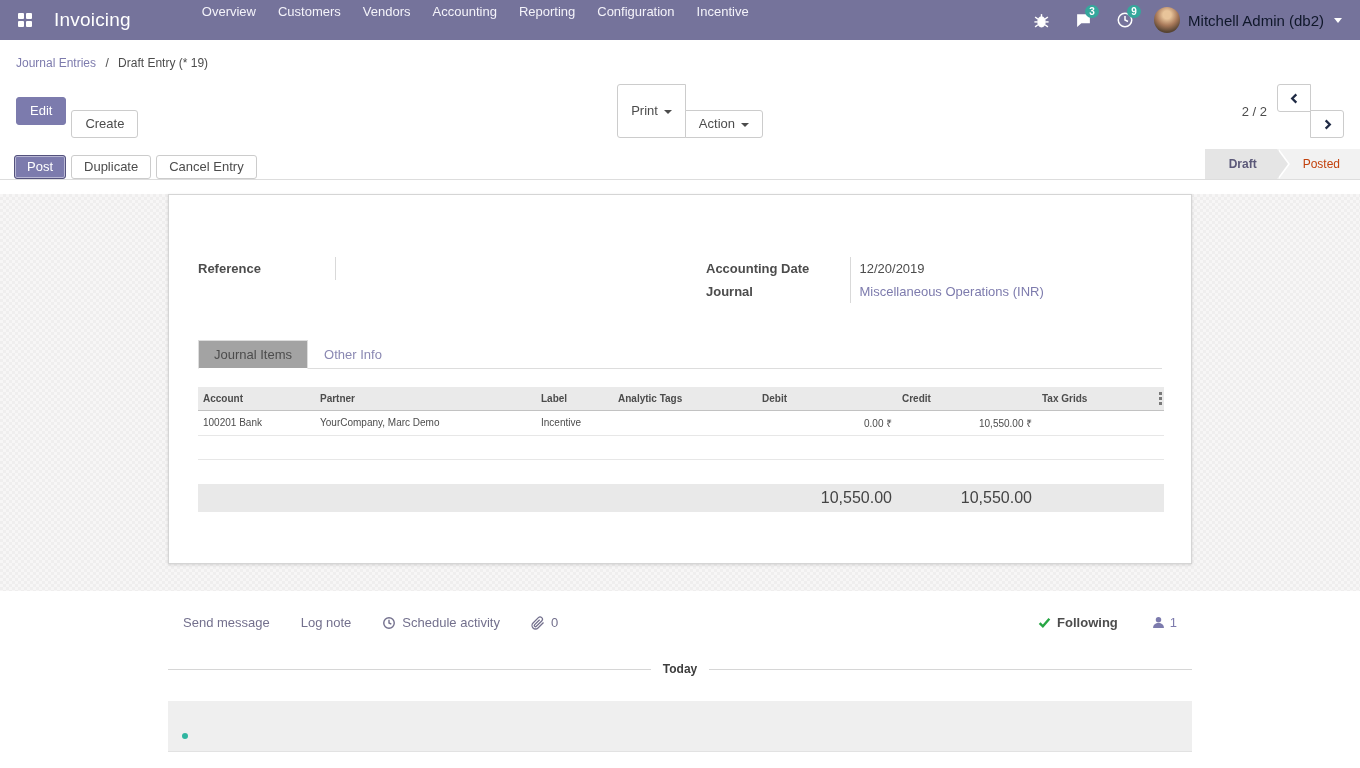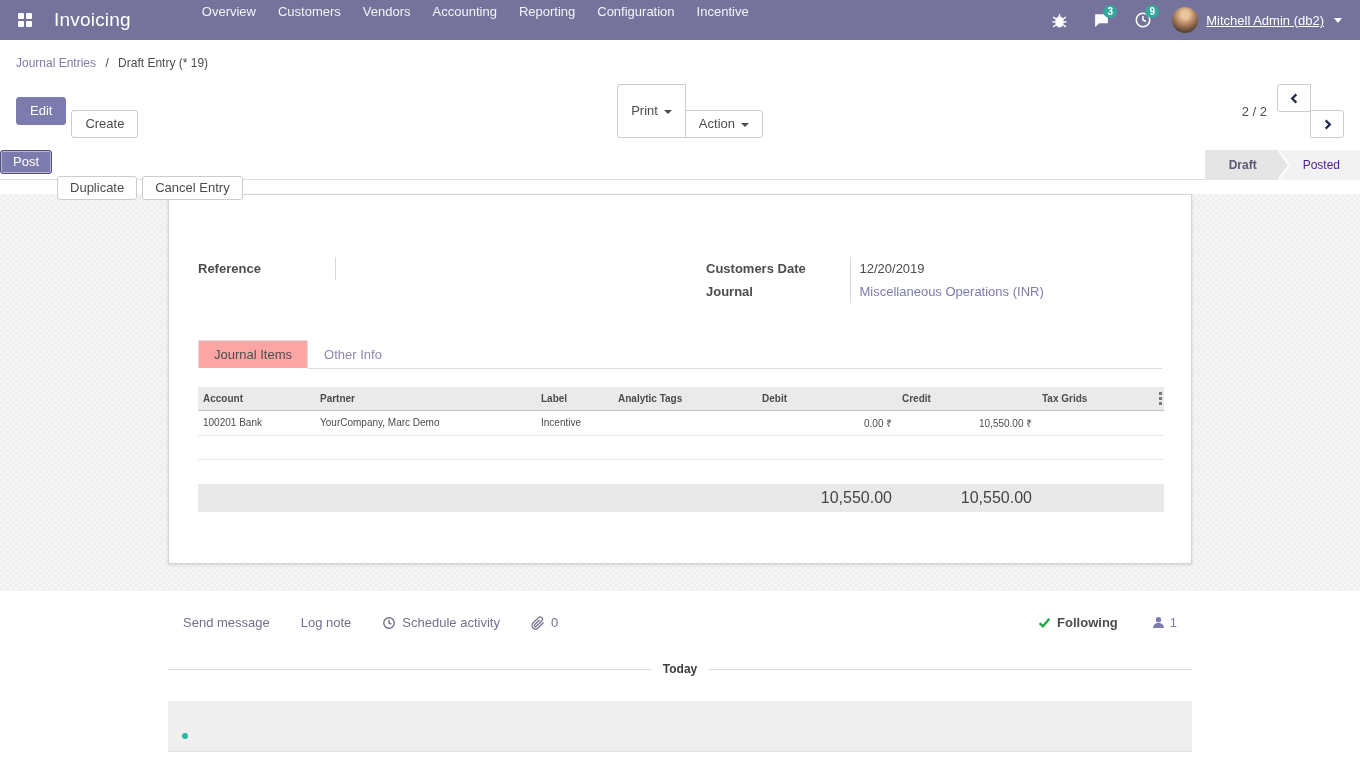--- a/index.html
+++ b/index.html
@@ -15,21 +15,21 @@
   .menu { list-style:none; display:flex; align-items:flex-start; height:56px; }
   .menu li { padding:0 11px; font-size:13px; line-height:40px; cursor:pointer; color:#f4f3fa; }
   .nav-right { margin-left:auto; display:flex; align-items:center; gap:8px; }
   .nav-icon { position:relative; width:34px; height:40px; display:flex; align-items:center; justify-content:center; cursor:pointer; }
   .nav-icon svg { display:block; }
   .badge { position:absolute; top:5px; right:1px; background:#35a79c; color:#fff; font-size:10px; line-height:13px;
     min-width:14px; text-align:center; border-radius:8px; padding:0 3px; font-weight:700; }
   .user-block { display:flex; align-items:center; gap:8px; padding:0 4px; cursor:pointer; }
   .avatar-sm { width:26px; height:26px; border-radius:50%; border:0;
     background:radial-gradient(circle at 50% 30%, #e8c49a 18%, #a8795a 48%, #5a4634 75%, #3a2d22 100%); }
-  .user-name { font-size:13px; color:#ffffff;text-decoration:underline; }
+  .user-name { font-size:15px; color:#0f172a; }
   .caret { width:0; height:0; border-left:4px solid transparent; border-right:4px solid transparent; border-top:5px solid #fff; margin-left:2px; }
 
   
   .control-panel { background:#fff; padding:10px 16px 0 16px; }
   .breadcrumb { font-size:12px; line-height:26px; margin-bottom:8px; }
   .breadcrumb a { color:#7d7bad; text-decoration:none; cursor:pointer; }
   .breadcrumb .sep { color:#4c4c4c; padding:0 6px; }
   .breadcrumb .current { color:#4c4c4c; }
   .cp-row { display:flex; align-items:center; padding-bottom:12px; }
   .cp-left, .cp-center, .cp-right { display:flex; align-items:center; }
@@ -42,31 +42,31 @@
   .btn-group .btn { border-radius:0; margin-left:-1px; }
   .btn-group .btn:first-child { border-radius:3px 0 0 3px; margin-left:0;text-align:right; }
   .btn-group .btn:last-child { border-radius:0 3px 3px 0; }
   .dd-caret { display:inline-block; width:0; height:0; border-left:4px solid transparent; border-right:4px solid transparent;
     border-top:4px solid #4c4c4c; margin-left:6px; vertical-align:middle; }
   .pager-text { font-size:13px; color:#4c4c4c; margin-right:10px; }
   .pager-btn { width:34px; height:28px; display:flex; align-items:center; justify-content:center; padding:0; }
   .pager-btn svg { stroke:#1f2a44; }
 
   
-  .status-row { height:30px; background:#fff; border-bottom:1px solid #ddd; display:flex; align-items:flex-start; }
+  .status-row { height:30px; background:#fff; border-bottom:1px solid #ddd; display:flex; align-items:flex-end; padding-left:14px; }
   .status-row .btn { padding:2px 12px; font-size:13px; }
   .btn-post { background:#7c7bad; border:1px solid #54527d; color:#fff; box-shadow:0 0 0 1px #b9b8d4 inset; }
   .statusbar { margin-left:auto; display:flex; height:30px; }
   .status-step { position:relative; line-height:30px; padding:0 20px 0 24px; font-size:12px; }
   .status-step.active { background:#e5e5e5; color:#5b5878; font-weight:700; }
   .status-step.active::after { content:''; position:absolute; right:-11px; top:0; z-index:2;
     border-top:15px solid transparent; border-bottom:15px solid transparent; border-left:11px solid #e5e5e5; }
   .status-step.active::before { content:''; position:absolute; right:-13px; top:0; z-index:1;
     border-top:15px solid transparent; border-bottom:15px solid transparent; border-left:11px solid #fff; }
-  .status-step.inactive { background:#f2f2f2; color:#4c1d95; padding-left:26px; }
+  .status-step.inactive { background:#f2f2f2; color:#c2410c; padding-left:26px; }
 
   
   .form-view { height:397px; background-color:#f7f6f6;
     background-image:
       linear-gradient(45deg,#efeeee 25%,transparent 25%,transparent 75%,#efeeee 75%),
       linear-gradient(45deg,#efeeee 25%,transparent 25%,transparent 75%,#efeeee 75%);
     background-size:6px 6px; background-position:0 0,3px 3px; }
   .sheet { width:1024px; height:370px; margin:14px auto 0 auto; background:#fff;
     border:1px solid #d5d5d5; box-shadow:0 1px 3px rgba(0,0,0,.13); padding:62px 29px 0 29px; }
   .field-group { display:flex; }
@@ -75,21 +75,21 @@
   .fg-table td { padding:3px 0; font-size:13px; vertical-align:top; line-height:17px; }
   .fg-label { width:137px; font-weight:700; color:#4c4c4c; border-right:1px solid #d9d9d9; }
   .fg-value { padding-left:9px !important; color:#4c4c4c; }
   .fg-value a { color:#7d7bad; text-decoration:none; cursor:pointer; }
   .fg-col.right { padding-left:26px; }
   .fg-col.right .fg-label { width:144px; }
 
   
   .tabs { display:flex; margin-top:36px; border-bottom:1px solid #ddd; }
   .tab { font-size:13px; padding:6px 15px; cursor:pointer; position:relative; top:1px; }
-  .tab.active { background:#fca5a5; border:1px solid #ddd; border-bottom:1px solid #fff; color:#4c4c4c; }
+  .tab.active { background:#a3a3a3; border:1px solid #ddd; border-bottom:1px solid #fff; color:#4c4c4c; }
   .tab.inactive { color:#8a88b2; border:1px solid transparent; }
 
   
   .list-table { border-collapse:collapse; table-layout:fixed; width:966px; margin-top:18px; font-size:10px; }
   .list-table th { background:#eaeaea; border-bottom:1px solid #c2c2c2; font-weight:700; color:#4c4c4c;
     text-align:left; padding:4px 5px; height:23px; }
   .list-table td { padding:5px 5px; border-bottom:1px solid #e7e7e7; color:#4c4c4c; height:24px; }
   .num { text-align:right; }
   .dots-icon { display:flex; flex-direction:column; gap:2px; align-items:center; cursor:pointer; }
   .dots-icon i { width:3px; height:3px; background:#7a7a7a; display:block; }
@@ -231,21 +231,21 @@
             <td class="fg-label">Reference</td>
             <td class="fg-value"></td>
           </tr>
         </tbody>
           </table>
       </div>
       <div class="fg-col right">
         <table class="fg-table">
           <tbody>
               <tr>
-            <td class="fg-label">Customers Date</td>
+            <td class="fg-label">Accounting Date</td>
             <td class="fg-value">12/20/2019</td>
           </tr>
           <tr>
             <td class="fg-label">Journal</td>
             <td class="fg-value"><a>Miscellaneous Operations (INR)</a></td>
           </tr>
         </tbody>
           </table>
       </div>
     </div>

